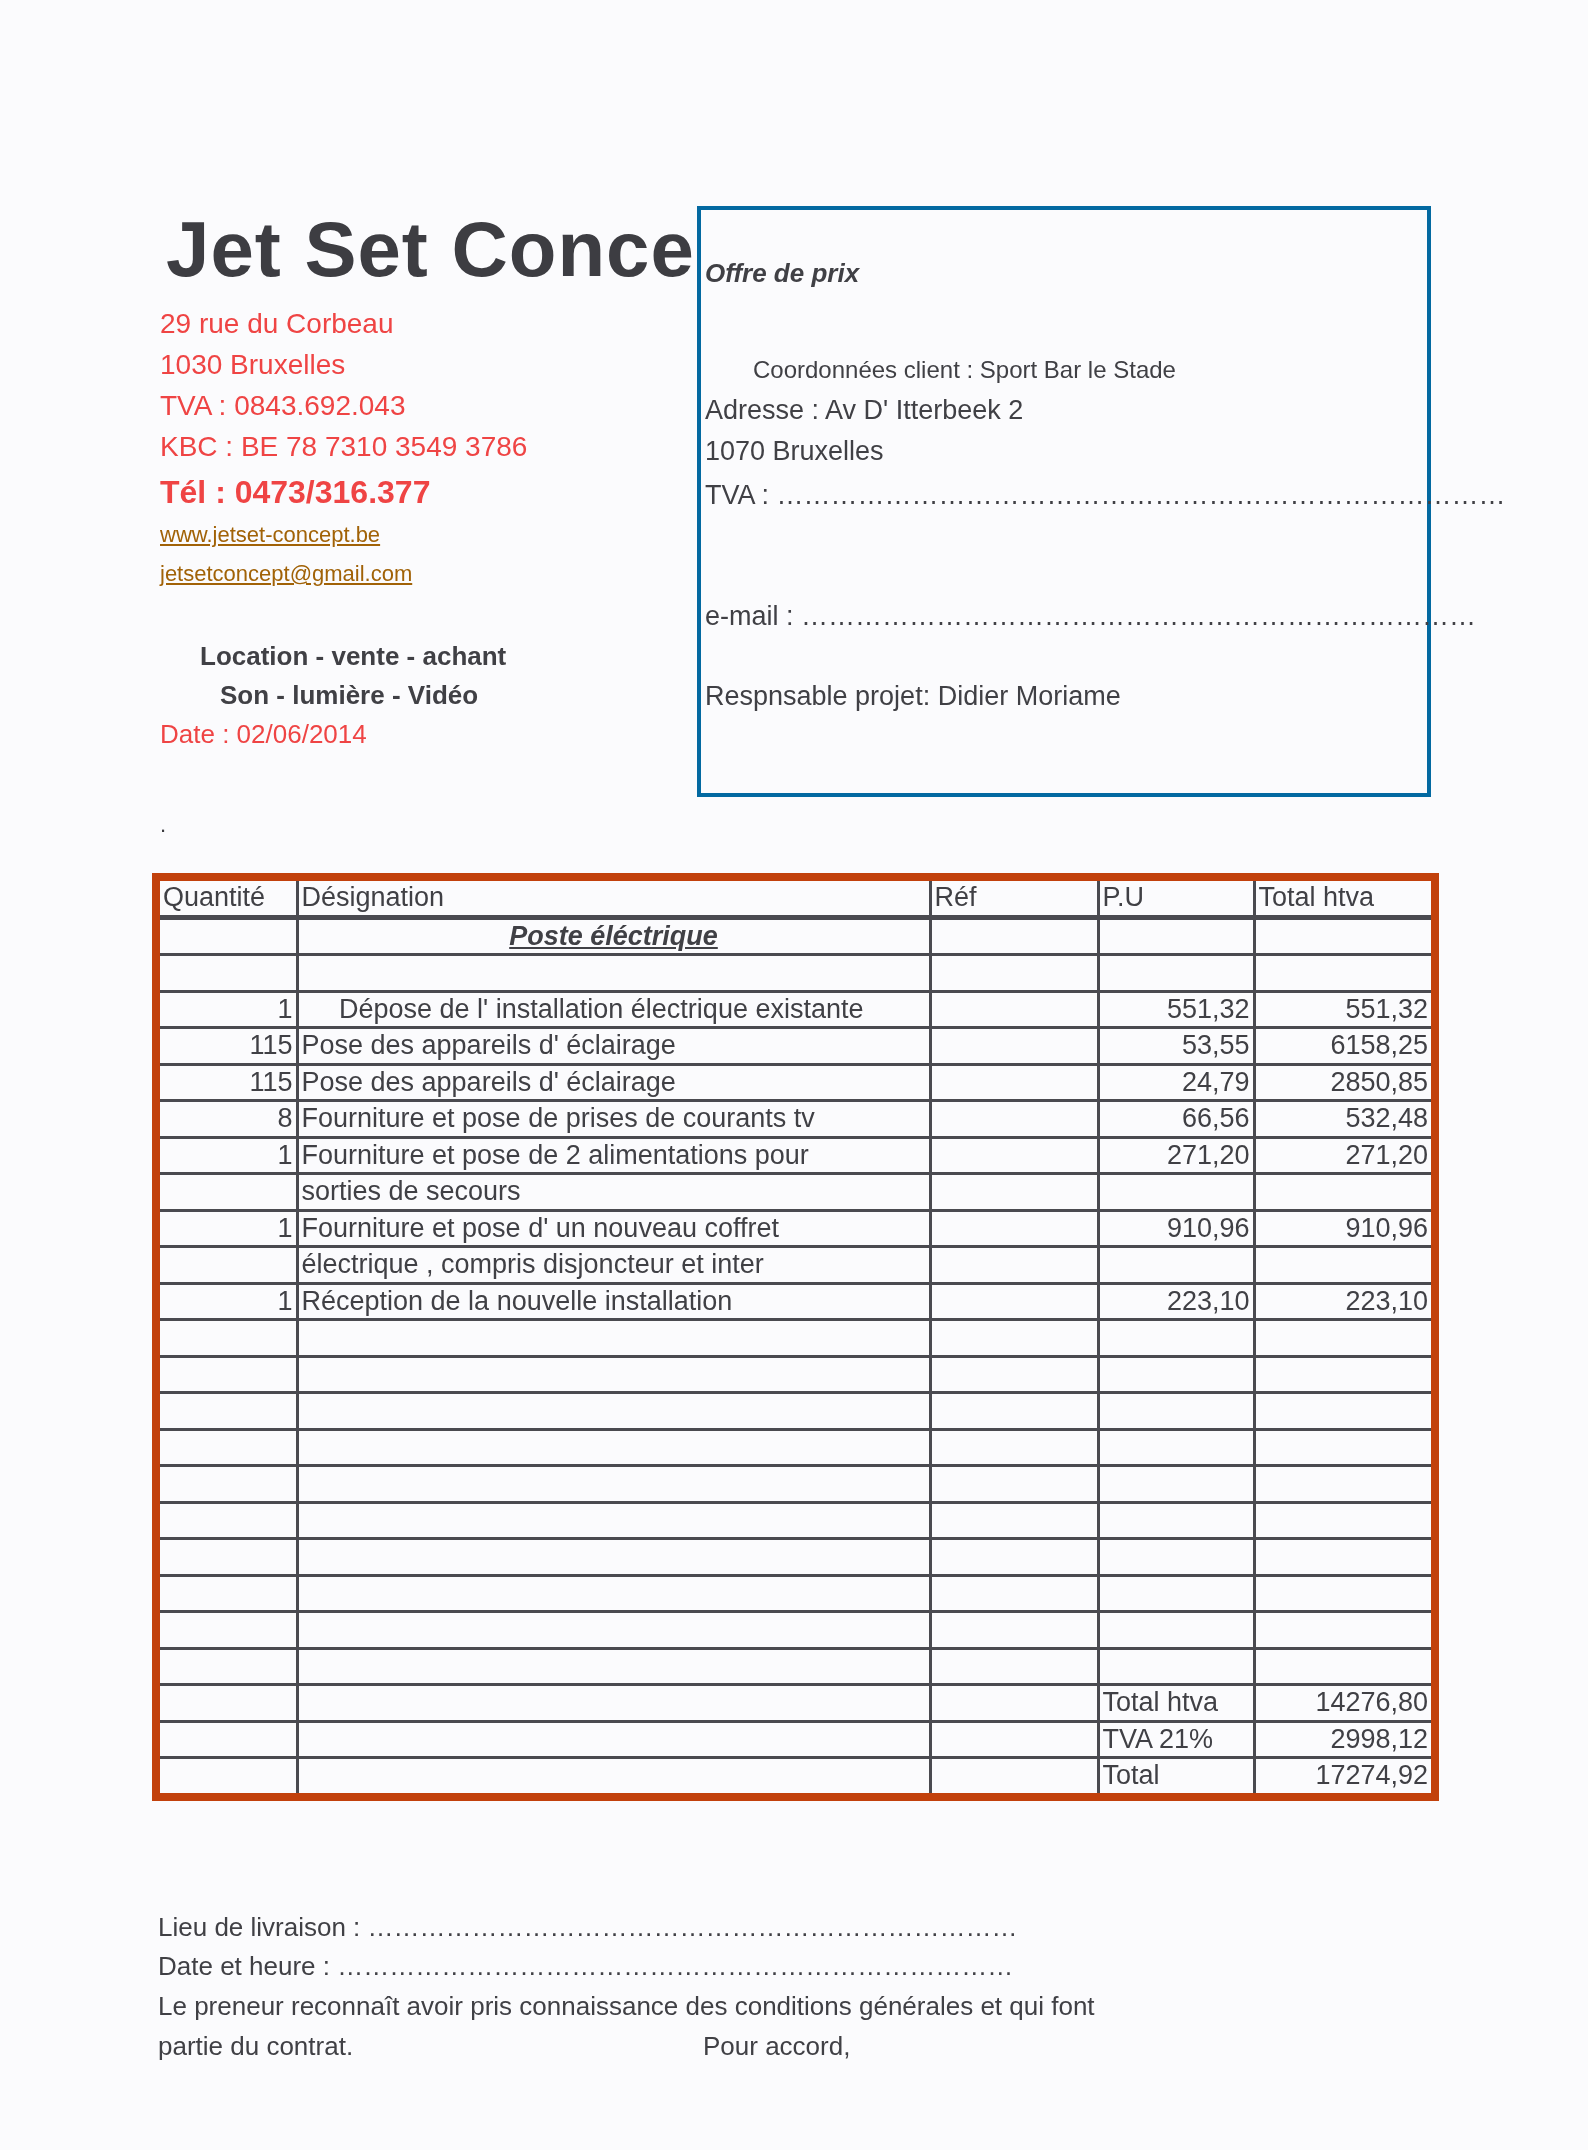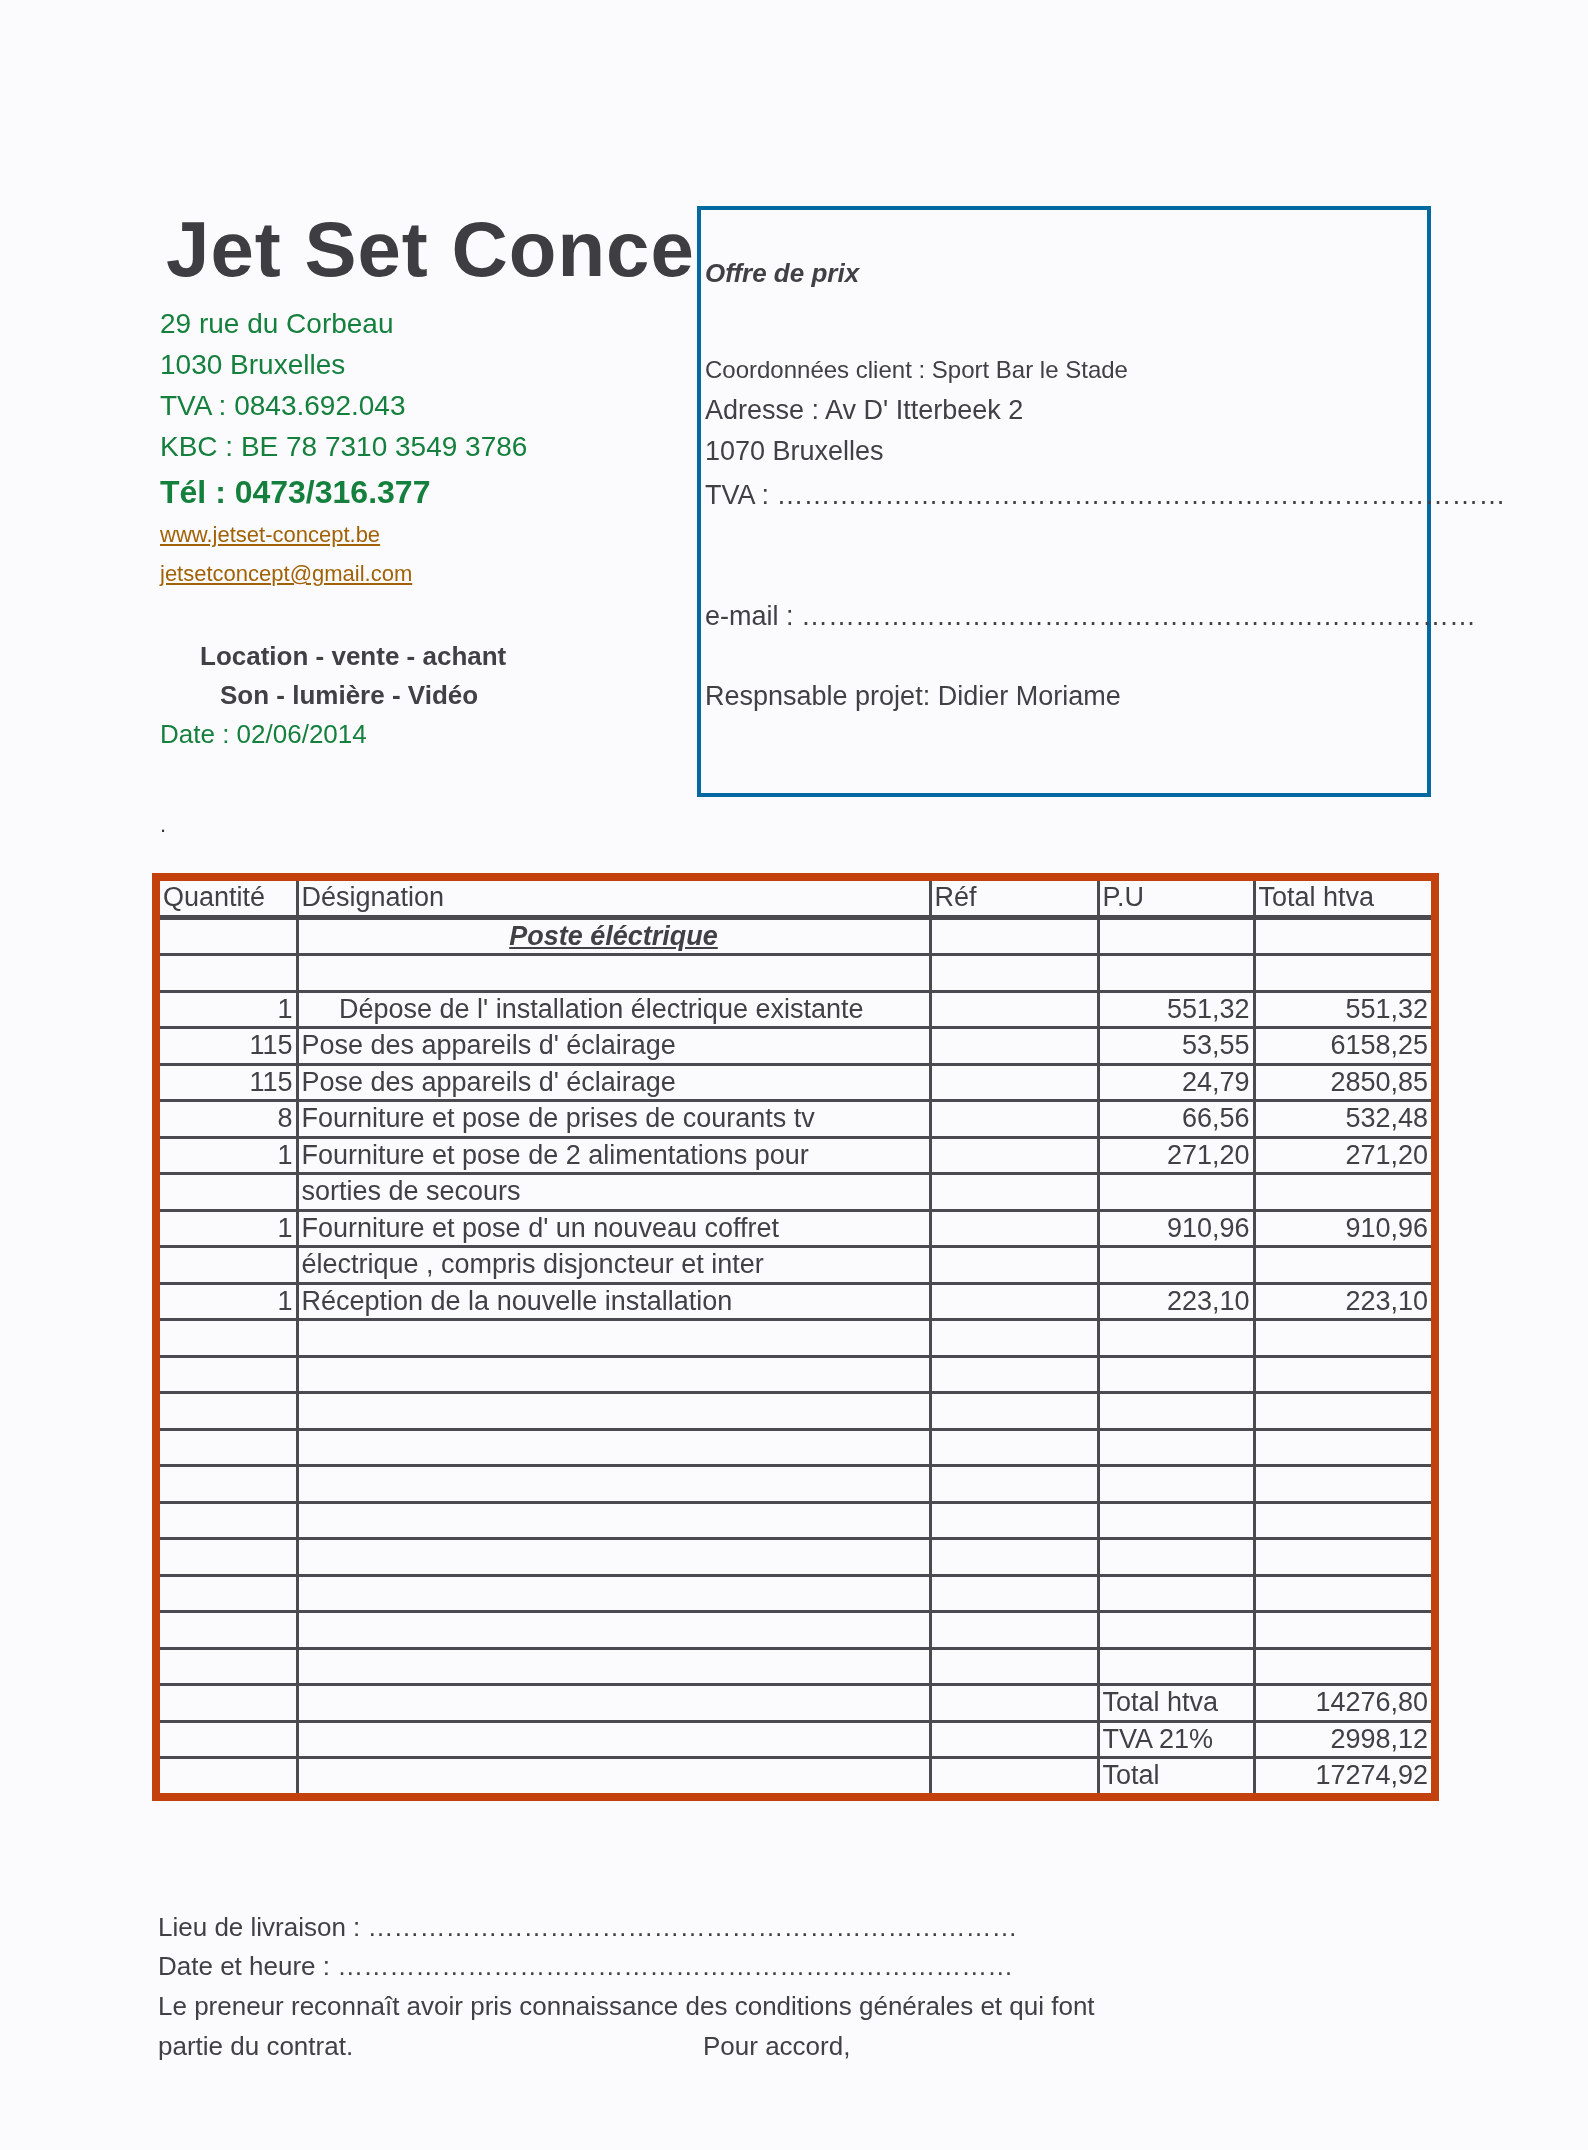--- a/index.html
+++ b/index.html
@@ -6,31 +6,31 @@
   body {
     width:1588px; height:2150px; position:relative; overflow:hidden;
     background:#fbfbfd; color:#3a3a3e;
     font-family:"Liberation Sans", "DejaVu Sans", sans-serif;
   }
   .abs { position:absolute; white-space:nowrap; }
   .title {
     left:166px; top:210px; font-size:78px; font-weight:bold;
     color:#3d3d42; letter-spacing:1px; line-height:1;
   }
-  .left-line { left:160px; font-size:28px; color:#15803d; line-height:1; }
+  .left-line { left:160px; font-size:28px; color:#ef4444; line-height:1; }
   .left-line.bold { font-weight:bold; font-size:32px; }
   .link { color:#a16207; text-decoration:underline; font-size:22px; }
   .tagline { font-weight:bold; font-size:26px; color:#404045; line-height:1; }
   .infobox {
     left:697px; top:206px; width:726px; height:583px;
     border:4px solid #0369a1; background:#fbfbfd;
   }
   .ib-line { position:absolute; left:4px; white-space:nowrap; font-size:27px; color:#404045; line-height:1; }
   .ib-title { font-style:italic; font-weight:bold; font-size:26px; }
-  .ib-small { font-size:24px; }
+  .ib-small { font-size:24px;margin-left:48px; }
   .dots { letter-spacing:0; }
   .dot-mark { left:160px; top:812px; font-size:22px; }
 
   table.quote {
     position:absolute; left:152px; top:873px; width:1279px;
     border-collapse:collapse; border:8px solid #c2410c;
     table-layout:fixed;
   }
   table.quote td {
     border:3px solid #4a4a50; height:33.5px; padding:0 3px;

